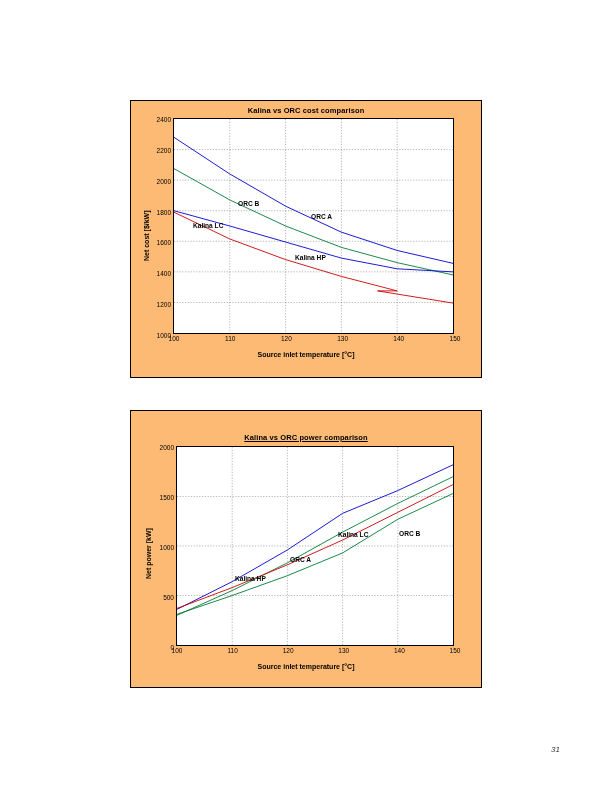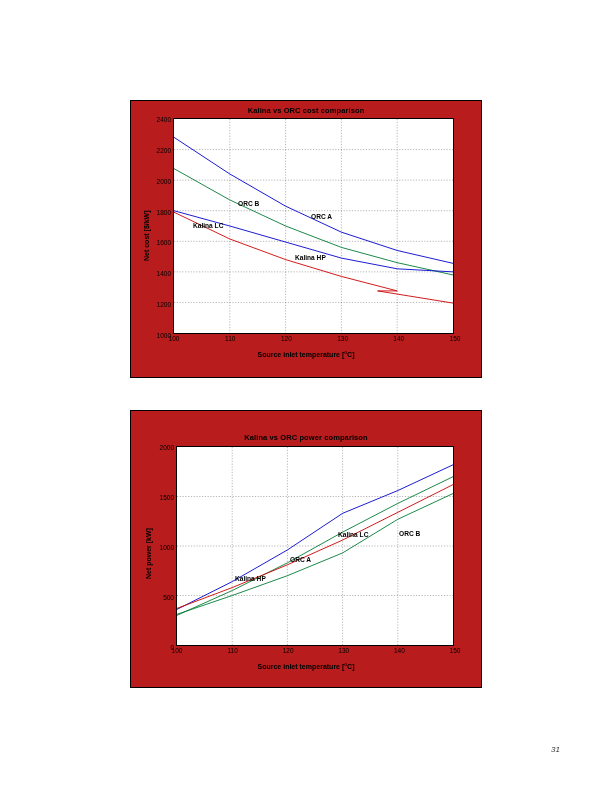--- a/index.html
+++ b/index.html
@@ -15,21 +15,21 @@
     color: #000000;
     overflow: hidden;
   }
   .page {
     position: absolute;
     inset: 0;
   }
   .chart-frame {
     position: absolute;
     border: 1px solid #000000;
-    background: #b91c1c;
+    background: #fdba74;
     box-sizing: border-box;
   }
   #frame-cost {
     left: 130px;
     top: 100px;
     width: 352px;
     height: 278px;
   }
   #frame-power {
     left: 130px;
@@ -40,21 +40,21 @@
   .chart-title {
     position: absolute;
     left: 0;
     right: 0;
     text-align: center;
     font-size: 7.5px;
     font-weight: bold;
     letter-spacing: 0.1px;
   }
   #frame-cost .chart-title { top: 5px; }
-  #frame-power .chart-title { top: 22px; }
+  #frame-power .chart-title { top: 22px; text-decoration: underline; }
 
   .plot {
     position: absolute;
     border: 1px solid #000000;
     box-sizing: border-box;
     background: #ffffff;
   }
   #plot-cost {
     left: 42px;
     top: 17px;

